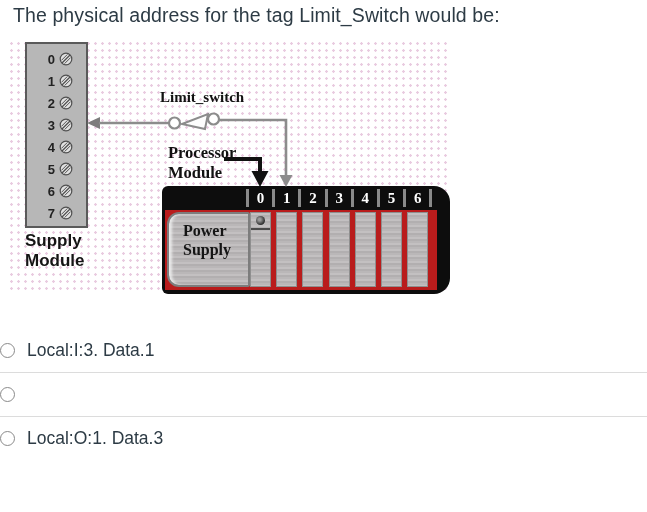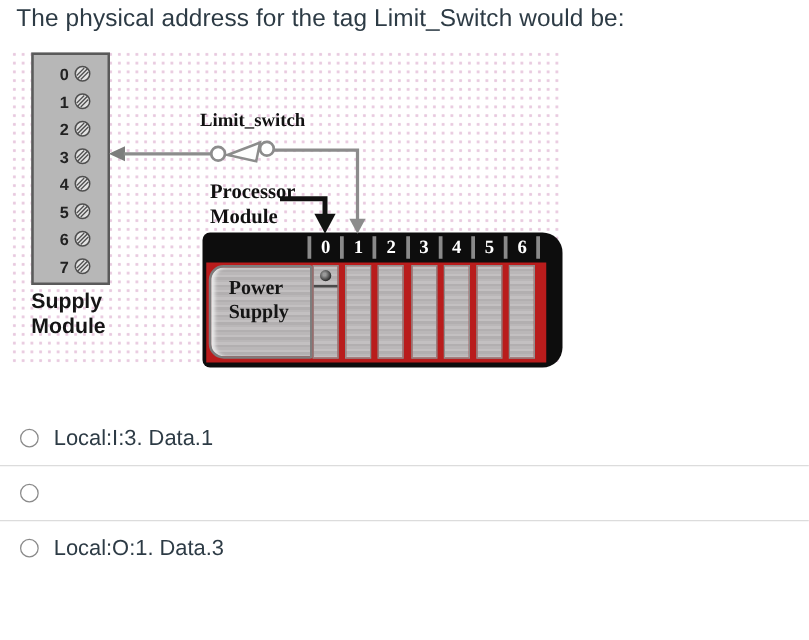--- a/index.html
+++ b/index.html
@@ -64,21 +64,21 @@
   .slot-bar:first-child .keyswitch-wrap{
     display:block;border-bottom:2px solid #4a4a4a;padding:3px 0 3px;
   }
   .keyswitch{
     width:9px;height:9px;border-radius:50%;margin:0 auto;
     background:radial-gradient(circle at 40% 40%, #9a9a9a 15%, #2a2a2a 70%);
   }
   
   .options{position:absolute;left:0;top:329px;width:647px;}
   .option{
-    display:flex;align-items:center;gap:12px;height:43px;padding-left:16px;
+    display:flex;align-items:center;gap:12px;height:43px;
     border-bottom:1px solid #dcdcdc;cursor:pointer;
   }
   .option:last-child{border-bottom:none;}
   .radio{
     flex:none;width:13px;height:13px;border:1px solid #8a8a8a;border-radius:50%;background:#fff;
   }
   .option-label{font-size:17.5px;color:#2d3b45;}
 </style>
 </head>
 <body>

